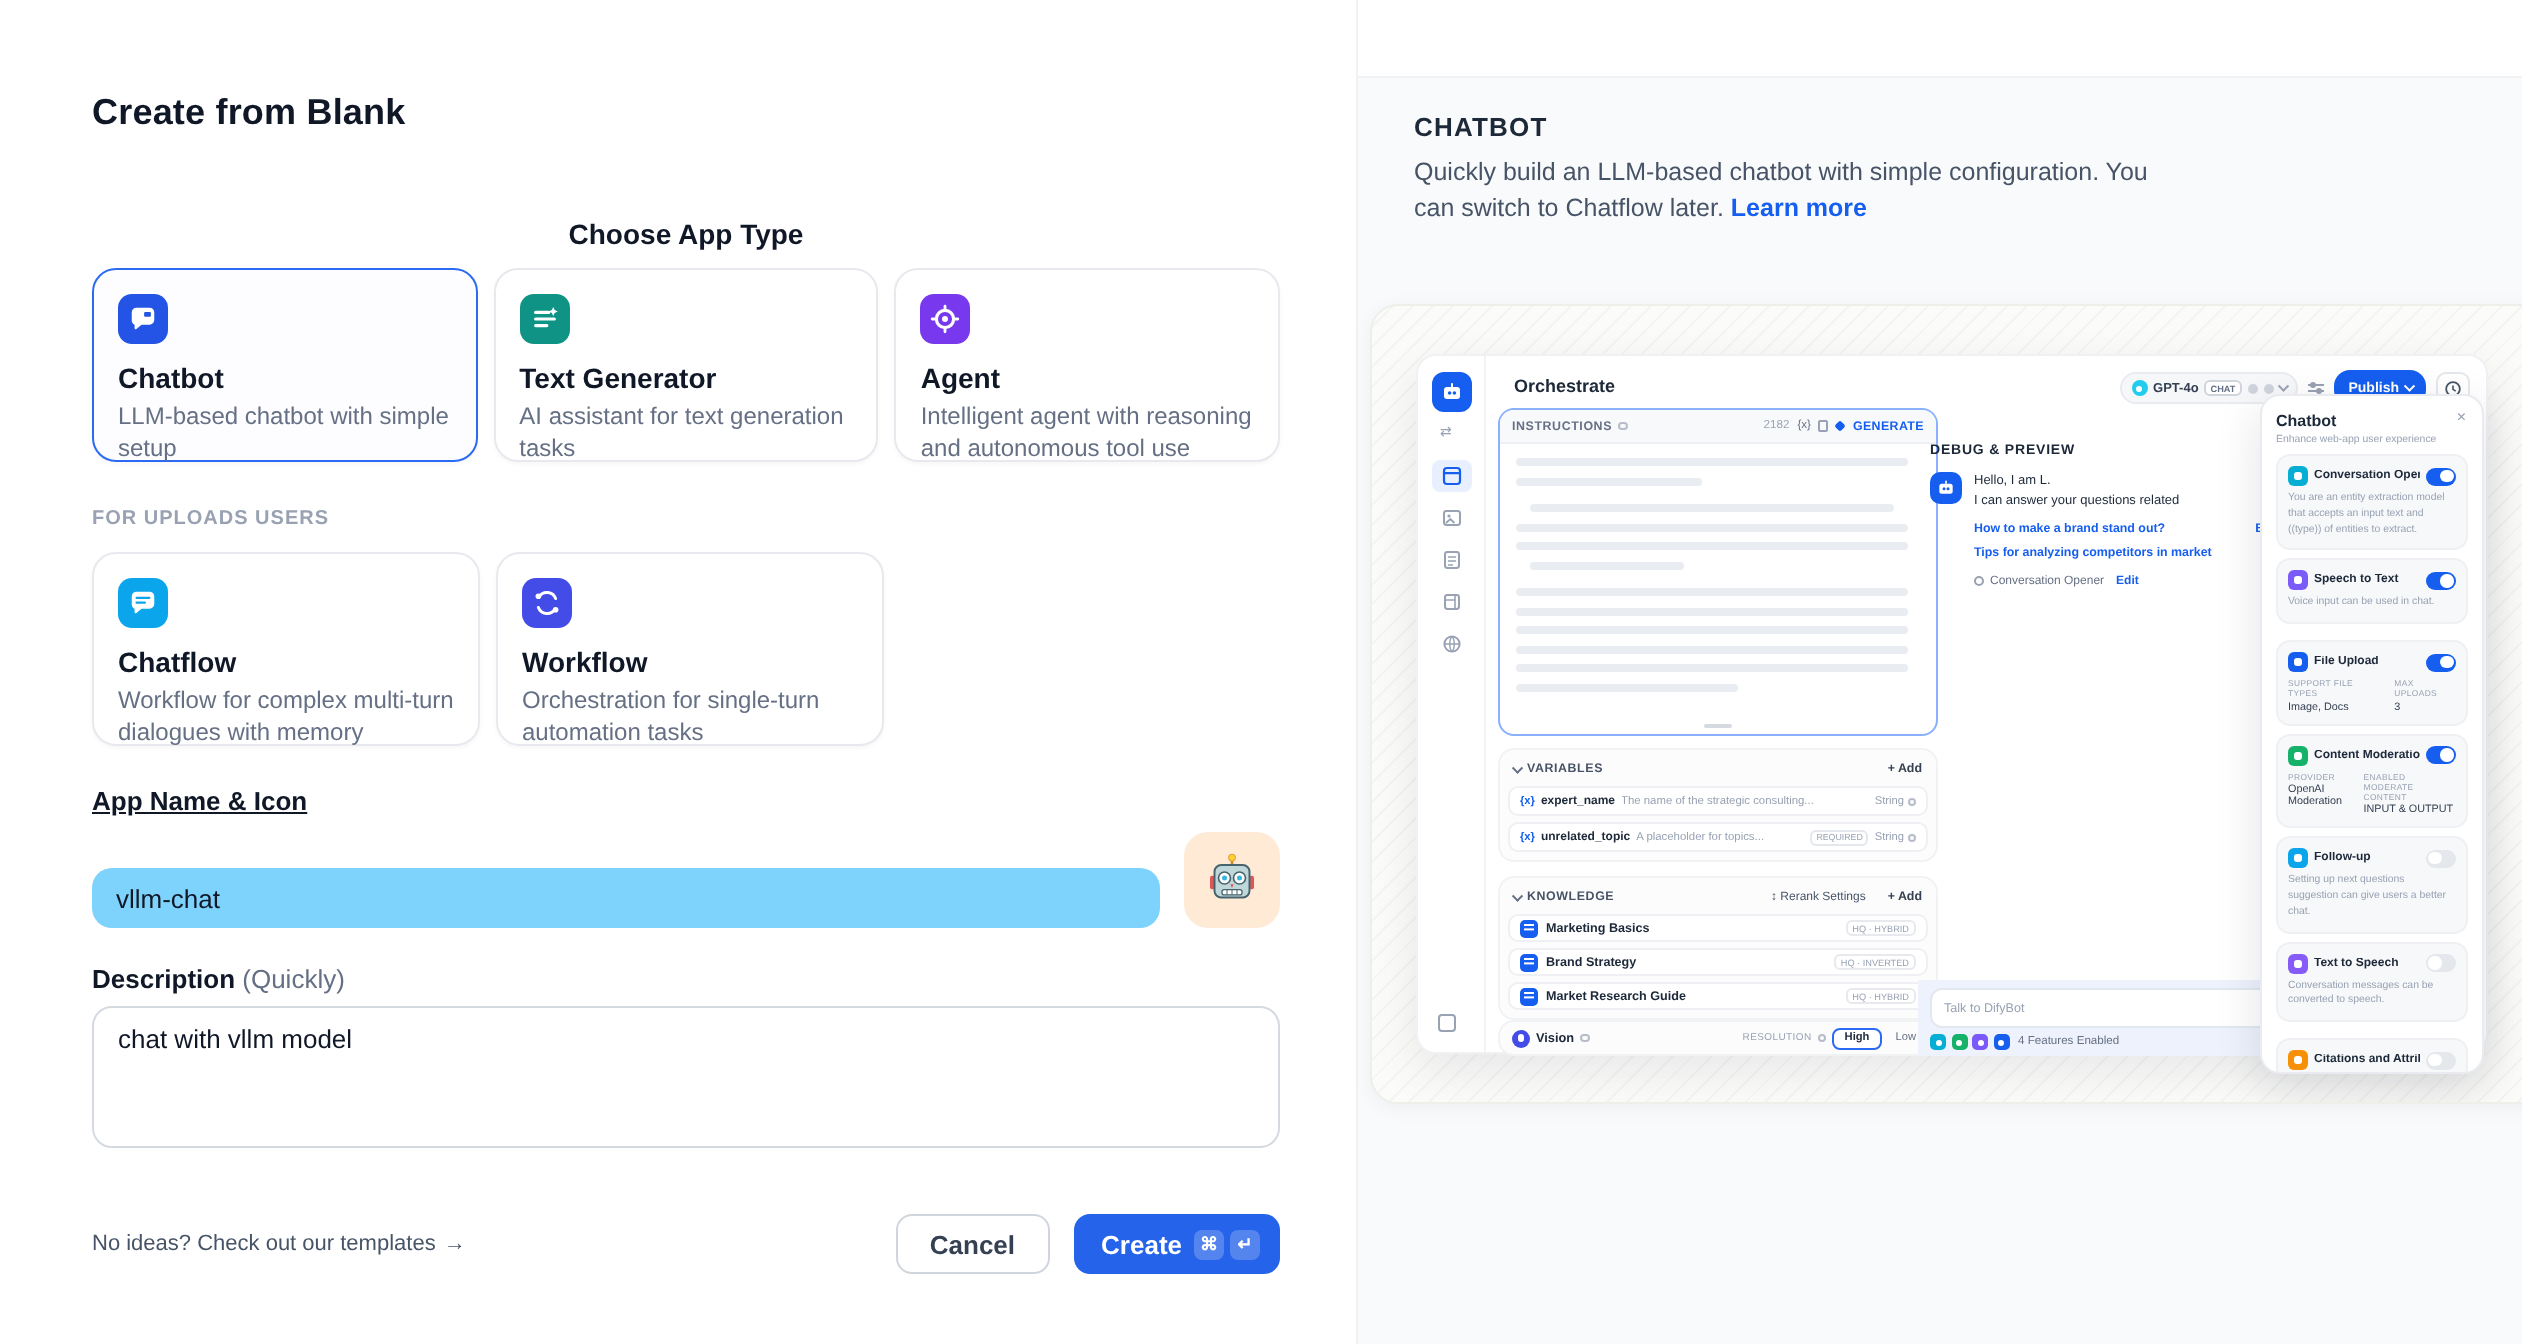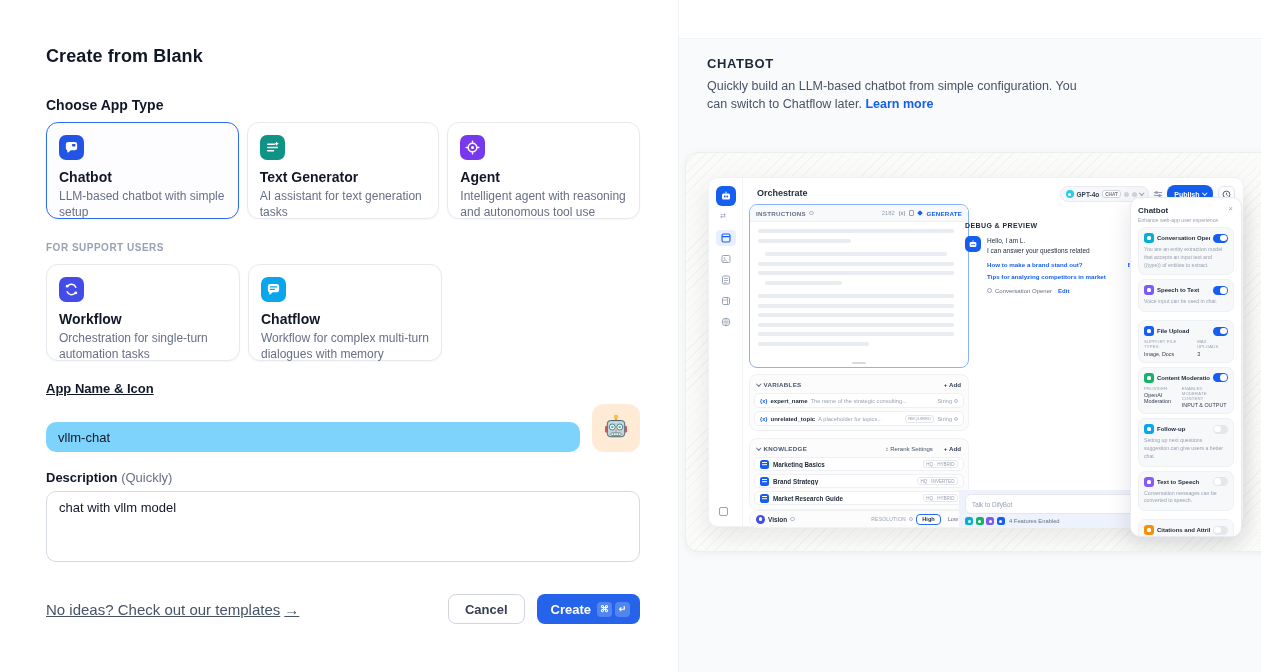--- a/index.html
+++ b/index.html
@@ -2,38 +2,38 @@
 <html><head>
 <meta charset="utf-8">
 <style>
   html,body{margin:0;padding:0;}
   body{font-family:"Liberation Sans",sans-serif;background:#fff;}
   .stage{position:relative;width:1261px;height:672px;overflow:hidden;background:#fff;}
 
   
   .left-pane{position:absolute;left:0;top:0;width:678px;height:672px;background:#fff;box-sizing:border-box;padding:46px 38px 0 46px;}
   .modal-title{font-size:18px;font-weight:700;color:#101828;letter-spacing:.1px;}
-  .choose-label{margin-top:30px;font-size:14px;font-weight:700;color:#101828;}
+  .choose-label{margin-top:42px;font-size:14px;font-weight:700;color:#101828;text-align:center;}
   .group-label{margin-top:23px;font-size:10px;font-weight:600;color:#98a2b3;letter-spacing:.5px;}
   .cards-row{margin-top:9px;display:flex;gap:8px;}
   .type-card{width:194px;height:97px;box-sizing:border-box;background:#fff;border:1px solid #e7e9ee;border-radius:12px;padding:12px;cursor:pointer;box-shadow:0 1px 2px rgba(16,24,40,.04);}
   .type-card.selected{border:1.5px solid #2b6bf3;background:#fdfdff;}
   .type-icon{display:flex;align-items:center;justify-content:center;width:25px;height:25px;border-radius:7px;}
   .type-title{margin-top:9px;font-size:14px;font-weight:700;color:#101828;}
   .type-desc{margin-top:3px;font-size:12px;color:#667085;line-height:1.35;}
   .field-label{margin-top:20px;font-size:13px;font-weight:700;color:#101828;text-decoration:underline;}
   .name-row{margin-top:8px;display:flex;align-items:flex-end;gap:12px;}
   .name-input{flex:1;height:30px;border:none;outline:none;background:#7dd3fc;border-radius:10px;padding:0 12px;font-size:13px;color:#101828;font-family:"Liberation Sans",sans-serif;}
   .app-icon{width:48px;height:48px;border-radius:12px;display:flex;align-items:center;justify-content:center;cursor:pointer;}
   .desc-label{margin-top:18px;font-size:13px;color:#101828;}
   .desc-label .lbl{font-weight:700;}
   .desc-label .opt{color:#667085;font-weight:400;}
   .desc-area{margin-top:6px;width:594px;height:71px;box-sizing:border-box;border:1px solid #d5dae1;border-radius:10px;padding:8px 12px;font-size:13px;color:#101828;resize:none;outline:none;font-family:"Liberation Sans",sans-serif;background:#fff;}
   .footer-row{margin-top:28px;display:flex;align-items:center;justify-content:space-between;}
-  .templates-link{font-size:15px;color:#475467;cursor:pointer;text-decoration:underline;}
+  .templates-link{font-size:11px;color:#475467;cursor:pointer;}
   .templates-link .arr{margin-left:4px;color:#475467;}
   .footer-btns{display:flex;gap:12px;align-items:center;}
   .btn-cancel{height:30px;padding:0 16px;background:#fff;border:1px solid #d0d5dd;border-radius:8px;font-size:13px;font-weight:600;color:#354052;display:flex;align-items:center;cursor:pointer;font-family:"Liberation Sans",sans-serif;}
   .btn-create{height:30px;padding:0 10px 0 14px;border:none;border-radius:8px;font-size:13px;font-weight:700;color:#fff;display:flex;align-items:center;gap:6px;cursor:pointer;font-family:"Liberation Sans",sans-serif;}
   .keycaps{display:flex;gap:3px;}
   .keycap{width:15px;height:15px;border-radius:4px;background:rgba(255,255,255,.22);display:flex;align-items:center;justify-content:center;font-size:9px;color:#fff;}
 
   
   .right-pane{position:absolute;left:678px;top:0;width:583px;height:672px;background:#f9fafb;border-left:1px solid #f0f1f3;box-sizing:border-box;}
   .right-topbar{height:38px;background:#fff;border-bottom:1px solid #f1f2f4;}
@@ -186,43 +186,43 @@
               <circle cx="8" cy="8" r="4.6" fill="none" stroke="#fff" stroke-width="1.7"></circle>
               <circle cx="8" cy="8" r="1.6" fill="#fff"></circle>
               <path d="M8 1.2v1.8M8 13v1.8M1.2 8H3M13 8h1.8" stroke="#fff" stroke-width="1.5" stroke-linecap="round"></path>
             </svg>
         </div>
         <div class="type-title">Agent</div>
         <div class="type-desc">Intelligent agent with reasoning and autonomous tool use</div>
       </div>
     </div>
 
-    <div class="group-label">FOR SUPPORT USERS</div>
+    <div class="group-label">FOR UPLOADS USERS</div>
     <div class="cards-row" style="margin-top:11px;">
+      <div class="type-card">
+        <div class="type-icon" style="background: rgb(11, 165, 236);">
+          <svg width="15" height="15" viewBox="0 0 16 16">
+              <path d="M2 4.5A2.5 2.5 0 014.5 2h7A2.5 2.5 0 0114 4.5v4a2.5 2.5 0 01-2.5 2.5H7.2l-2.7 2.3c-.4.35-1 .06-1-.5V11A2.5 2.5 0 012 8.5z" fill="#fff"></path>
+              <path d="M4.6 5.2h6.8M4.6 7.8h4.4" stroke="#0ba5ec" stroke-width="1.2" stroke-linecap="round"></path>
+            </svg>
+        </div>
+        <div class="type-title">Chatflow</div>
+        <div class="type-desc">Workflow for complex multi-turn dialogues with memory</div>
+      </div>
       <div class="type-card">
         <div class="type-icon" style="background: rgb(68, 76, 231);">
           <svg width="15" height="15" viewBox="0 0 16 16">
               <path d="M12.6 5.6a5 5 0 00-8.8-1" stroke="#fff" stroke-width="1.6" fill="none" stroke-linecap="round"></path>
               <path d="M3.4 10.4a5 5 0 008.8 1" stroke="#fff" stroke-width="1.6" fill="none" stroke-linecap="round"></path>
               <circle cx="3.4" cy="4.4" r="1.5" fill="#fff"></circle>
               <circle cx="12.6" cy="11.6" r="1.5" fill="#fff"></circle>
             </svg>
         </div>
         <div class="type-title">Workflow</div>
         <div class="type-desc">Orchestration for single-turn automation tasks</div>
-      </div>
-      <div class="type-card">
-        <div class="type-icon" style="background: rgb(11, 165, 236);">
-          <svg width="15" height="15" viewBox="0 0 16 16">
-              <path d="M2 4.5A2.5 2.5 0 014.5 2h7A2.5 2.5 0 0114 4.5v4a2.5 2.5 0 01-2.5 2.5H7.2l-2.7 2.3c-.4.35-1 .06-1-.5V11A2.5 2.5 0 012 8.5z" fill="#fff"></path>
-              <path d="M4.6 5.2h6.8M4.6 7.8h4.4" stroke="#0ba5ec" stroke-width="1.2" stroke-linecap="round"></path>
-            </svg>
-        </div>
-        <div class="type-title">Chatflow</div>
-        <div class="type-desc">Workflow for complex multi-turn dialogues with memory</div>
       </div>
     </div>
 
     <div class="field-label">App Name &amp; Icon</div>
     <div class="name-row">
       <input class="name-input" type="text" value="vllm-chat" style="">
       <div class="app-icon" style="background: rgb(255, 234, 213);">
         <svg width="30" height="30" viewBox="0 0 36 36">
           <rect x="17.2" y="5" width="1.6" height="4" rx="0.8" fill="#c98a2e"></rect>
           <circle cx="18" cy="4.6" r="2.1" fill="#ffcf33" stroke="#e5962e" stroke-width="0.6"></circle>
@@ -260,21 +260,21 @@
           </span>
         </button>
       </div>
     </div>
   </div>
 
   <div class="right-pane">
     <div class="right-topbar"></div>
     <div class="panel-heading">CHATBOT</div>
     <div class="panel-desc">
-      <span>Quickly build an LLM-based chatbot from simple configuration. You can switch to Chatflow later.</span>
+      <span>Quickly build an LLM-based chatbot with simple configuration. You can switch to Chatflow later.</span>
       <span class="learn-more">Learn more</span>
     </div>
 
     <div class="preview">
       <div class="mw">
 
         <div class="mw-sidebar">
           <div class="mw-appicon" style="background: rgb(21, 94, 239);">
             <svg width="12" height="12" viewBox="0 0 12 12">
                 <rect x="2" y="3.5" width="8" height="6" rx="1.5" fill="#fff"></rect>

